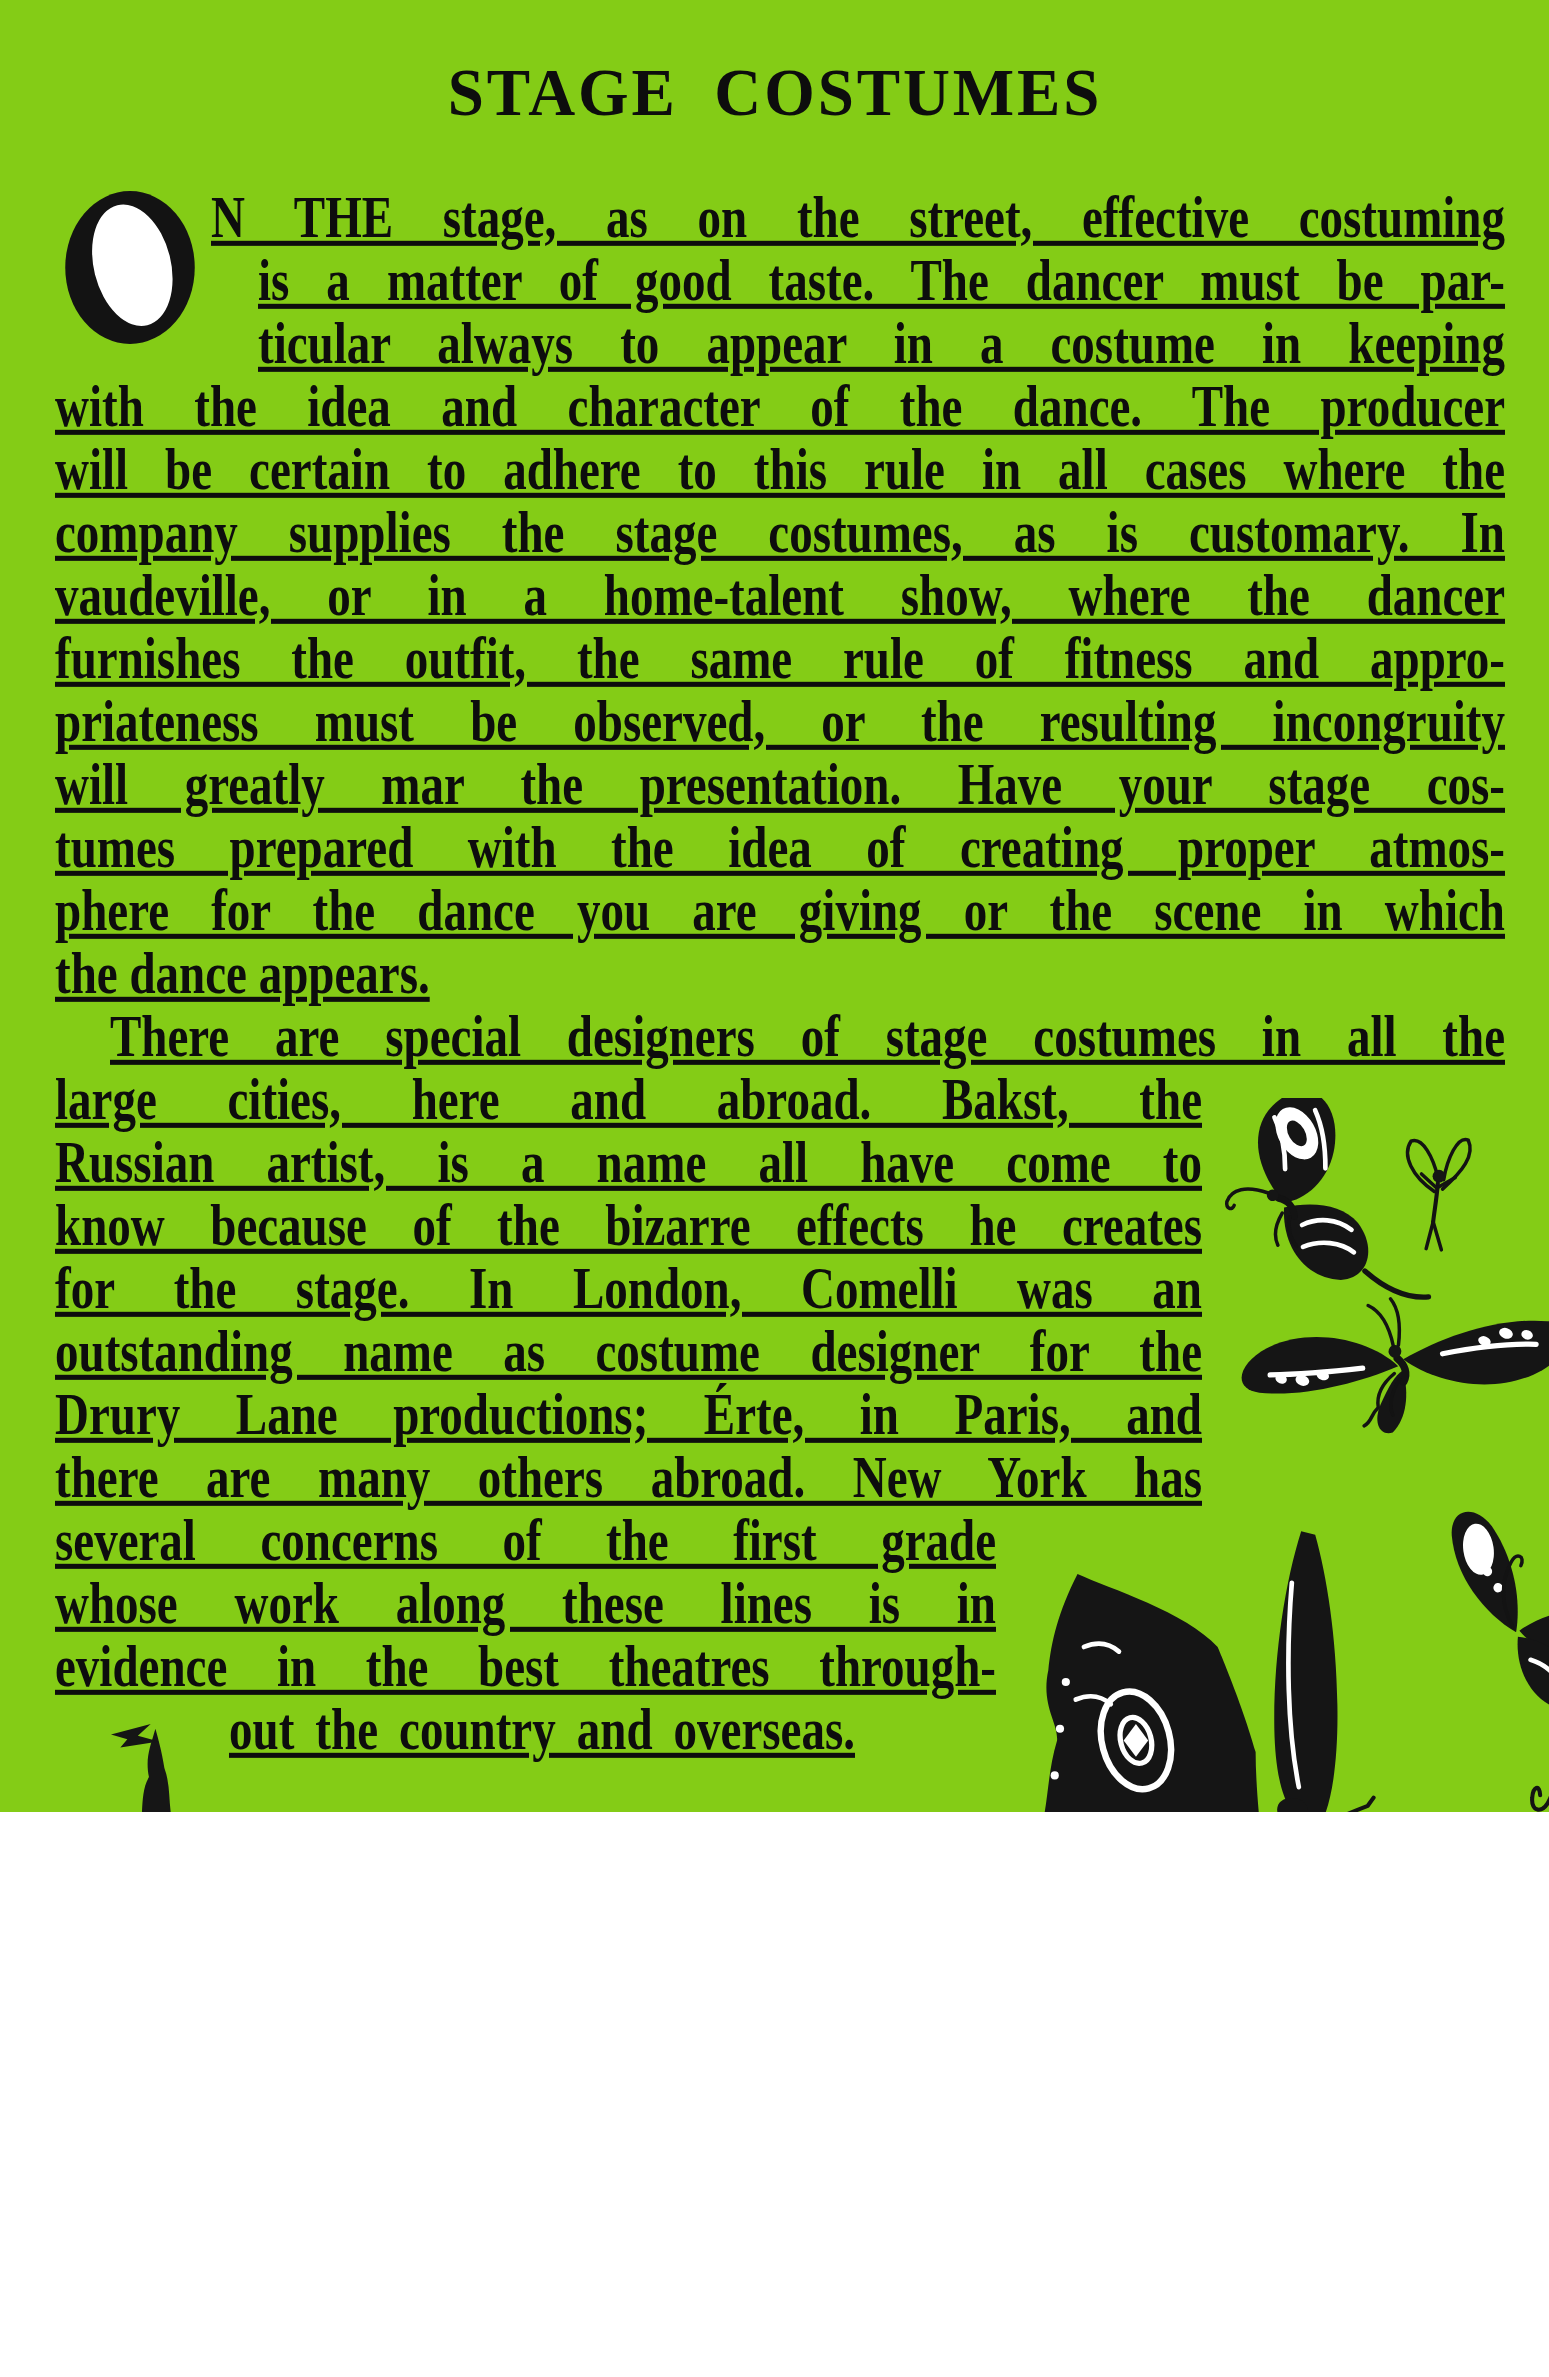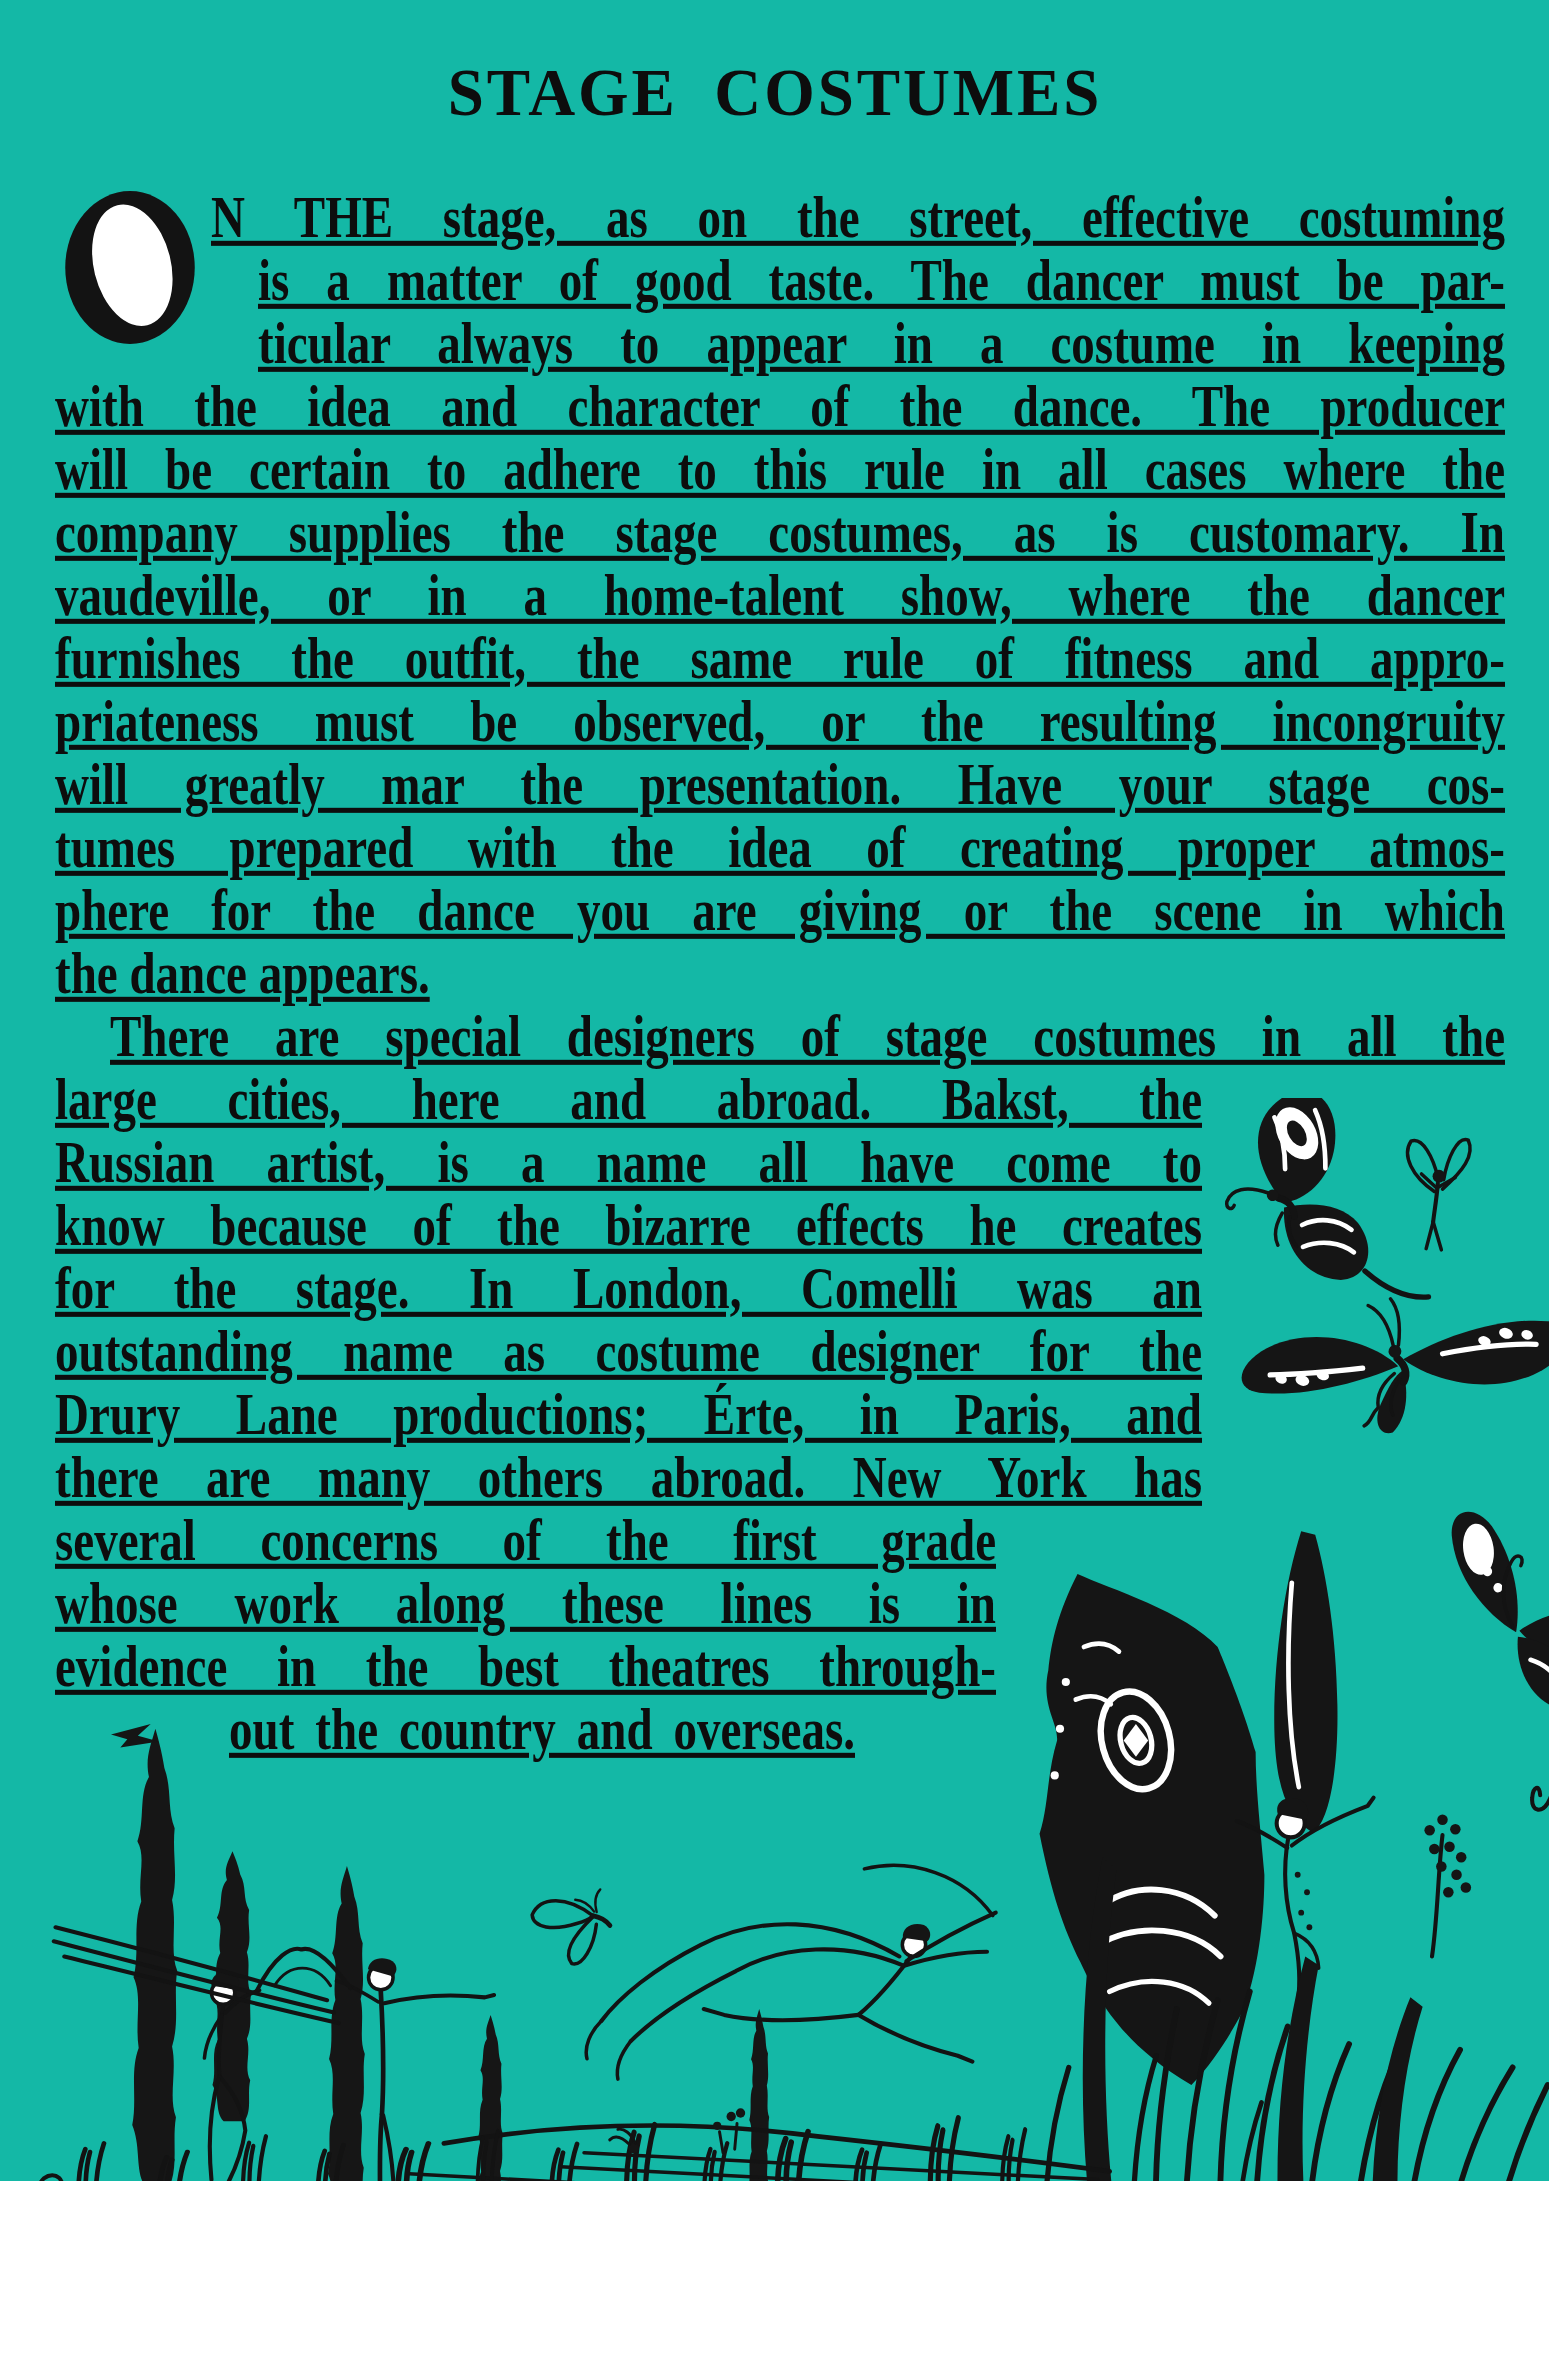--- a/index.html
+++ b/index.html
@@ -1,17 +1,17 @@
 <!DOCTYPE html>
 <html style="font-size:9.3px"><head>
 <meta charset="utf-8">
 <style>
   html,body{margin:0;padding:0;background:#ffffff;}
   .page{
-    position:relative;width:1550px;height:2181px;background:#14b8a6;
+    position:relative;width:1550px;height:1812px;background:#84cc16;
     overflow:hidden;font-family:"Liberation Serif",serif;color:#0d0d0d;
   }
   .title{
     position:absolute;top:55px;left:0;width:100%;text-align:center;
     font-size:65px;font-weight:bold;letter-spacing:2.9px;word-spacing:17.5px;
     transform:scaleY(1.05);
   }
   .textblock{position:absolute;left:55px;top:186px;width:1450px;text-decoration:underline;}
   .dropcap{position:absolute;left:4.7px;top:2.3px;}
   .ln{

